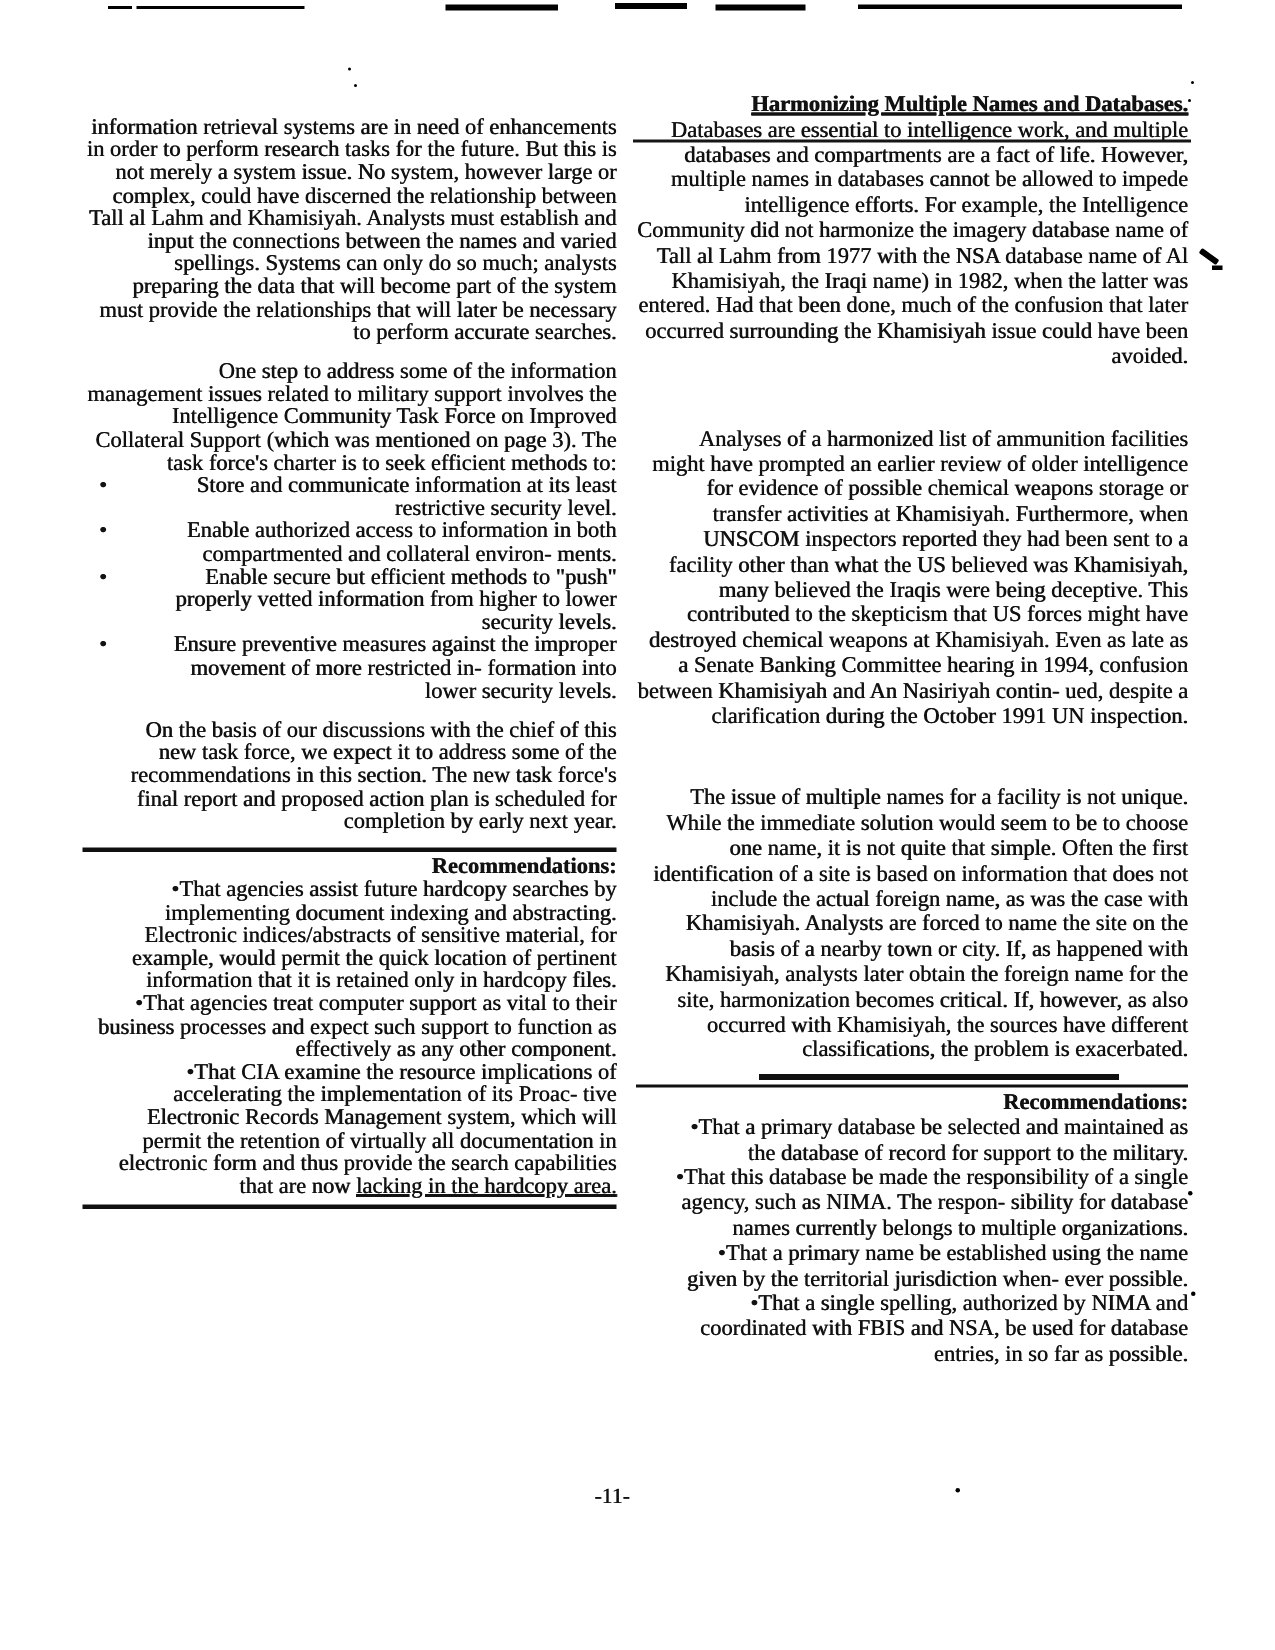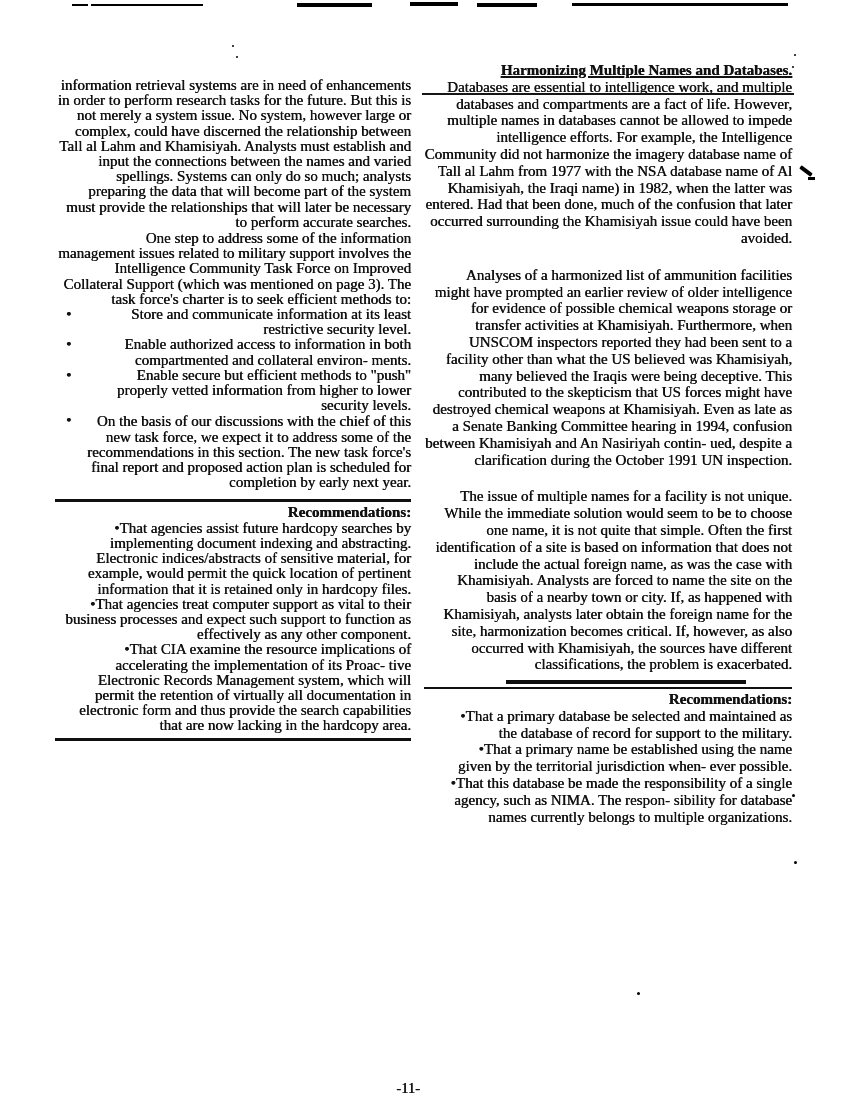--- a/index.html
+++ b/index.html
@@ -9,34 +9,34 @@
   }
   .page{position:absolute;inset:0;color:#121212;text-shadow:0.4px 0 0 currentColor;}
 
   
   .col{position:absolute;text-align:right;}
   #left-col{left:57px;top:78px;width:354px;font-size:15px;line-height:15.2px;}
   #right-col{left:424px;top:62px;width:368px;font-size:15px;line-height:16.8px;}
 
   .para{margin:0;}
   .indent{text-indent:30px;}
-  .gapL{margin-top:1px;}
-  .gapR{margin-top:20px;}
+  .gapL{margin-top:11px;}
+  .gapR{margin-top:38px;}
 
   
   .tf-item{position:relative;padding-left:38px;margin:0;}
   .tf-item .blt{position:absolute;left:9px;top:0;}
 
   
   .rec{margin:0;}
   .rblt{display:inline-block;width:29px;}
   .rec-label{margin:2px 0 0 0;font-weight:bold;}
 
   .heading{margin:0;text-indent:28px;font-weight:bold;text-decoration:underline;text-decoration-thickness:2px;}
-  .u{text-decoration-thickness:2px;}
+  .u{text-decoration:underline;text-decoration-thickness:2px;}
 
   
   .rule{background:#101010;}
   .rule-left-top{height:3px;margin:9px 0 3px -2px;}
   .rule-left-bottom{height:3px;margin:4px 0 0 -2px;}
   .rule-right-thick{height:4px;width:240px;margin:7px 0 0 82px;}
   .rule-right-thin{height:2px;margin:3px 0 2px 0;}
 
   
   .artifact-underline{position:absolute;left:-2px;right:-2px;top:31px;height:2px;background:#161616;}
@@ -48,21 +48,21 @@
   .seg3{left:297px;top:3px;width:75px;height:4px;}
   .seg4{left:410px;top:2px;width:48px;height:4px;}
   .seg5{left:477px;top:3px;width:60px;height:4px;}
   .seg6{left:572px;top:3px;width:216px;height:3px;}
 
   
   .speck{position:absolute;background:#000;border-radius:50%;}
   .check-main{position:absolute;left:799px;top:169px;width:14px;height:4px;background:#000;transform:rotate(36deg);border-radius:1px;}
   .check-foot{position:absolute;left:808px;top:177px;width:7px;height:3px;background:#000;}
 
-  .page-number{position:absolute;left:378px;top:1080px;width:60px;text-align:center;font-size:14.5px;color:#121212;}
+  .page-number{position:absolute;left:378px;top:990px;width:60px;text-align:center;font-size:14.5px;color:#121212;}
 </style>
 </head>
 <body>
 
 <div class="page">
 
   <div class="top-seg seg1"></div>
   <div class="top-seg seg2"></div>
   <div class="top-seg seg3"></div>
   <div class="top-seg seg4"></div>
@@ -82,20 +82,21 @@
       <div class="tf-item">
         <span class="blt">•</span>
         <span>Enable authorized access to information in both compartmented and collateral environ- ments.</span>
       </div>
       <div class="tf-item">
         <span class="blt">•</span>
         <span>Enable secure but efficient methods to "push" properly vetted information from higher to lower security levels.</span>
       </div>
       <div class="tf-item">
         <span class="blt">•</span>
+        <span>Ensure preventive measures against the improper movement of more restricted in- formation into lower security levels.</span>
       </div>
     </div>
 
     <p class="para indent gapL">On the basis of our discussions with the chief of this new task force, we expect it to address some of the recommendations in this section. The new task force's final report and proposed action plan is scheduled for completion by early next year.</p>
 
     <div class="rule rule-left-top"></div>
 
     <p class="rec-label">Recommendations:</p>
 
     <p class="rec">
@@ -124,24 +125,27 @@
 
     <div class="rule rule-right-thick"></div>
     <div class="rule rule-right-thin"></div>
 
     <p class="rec-label">Recommendations:</p>
 
     <p class="rec">
       <span class="rblt">•</span><span>That a primary database be selected and maintained as the database of record for support to the military.</span>
     </p>
     <p class="rec">
+      <span class="rblt">•</span><span>That this database be made the responsibility of a single agency, such as NIMA. The respon- sibility for database names currently belongs to multiple organizations.</span>
+    </p>
+    <p class="rec">
       <span class="rblt">•</span><span>That a primary name be established using the name given by the territorial jurisdiction when- ever possible.</span>
     </p>
     <p class="rec">
-      <span class="rblt">•</span><span>That this database be made the responsibility of a single agency, such as NIMA. The respon- sibility for database names currently belongs to multiple organizations.</span>
+      <span class="rblt">•</span><span>That a single spelling, authorized by NIMA and coordinated with FBIS and NSA, be used for database entries, in so far as possible.</span>
     </p>
   </div>
 
   <div class="check-main"></div>
   <div class="check-foot"></div>
   <div class="speck" style="left:232px;top:45px;width:2px;height:2px;"></div>
   <div class="speck" style="left:236px;top:56px;width:2px;height:2px;"></div>
   <div class="speck" style="left:794px;top:54px;width:2px;height:2px;"></div>
   <div class="speck" style="left:792px;top:66px;width:2px;height:2px;"></div>
   <div class="speck" style="left:792px;top:794px;width:3px;height:3px;"></div>

